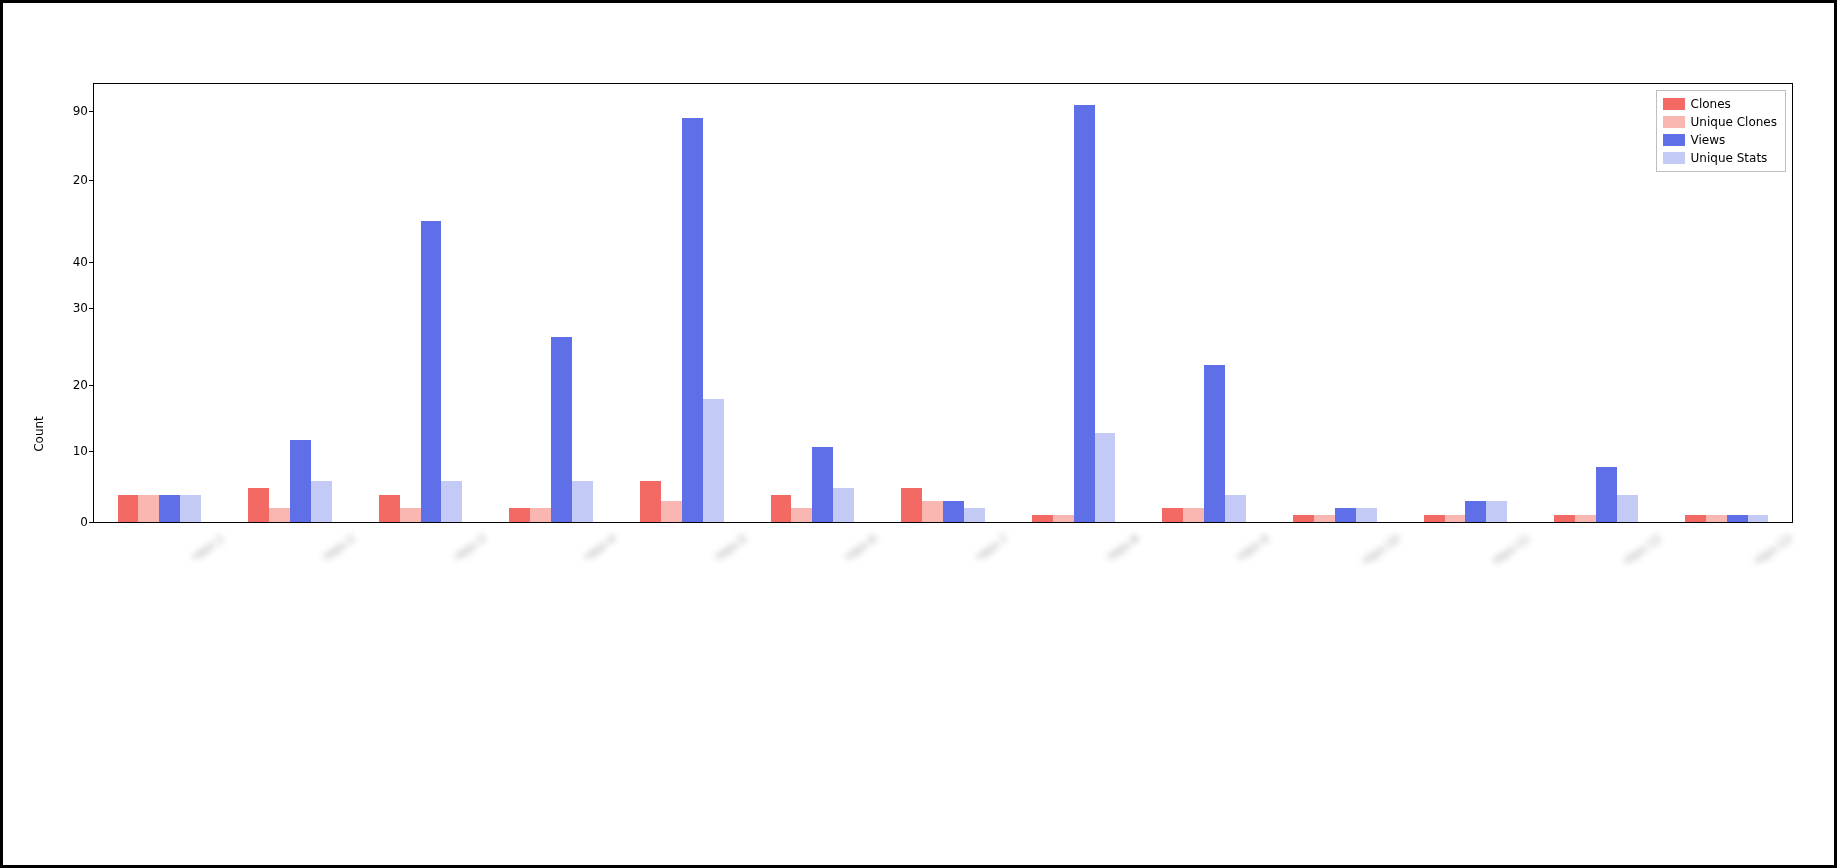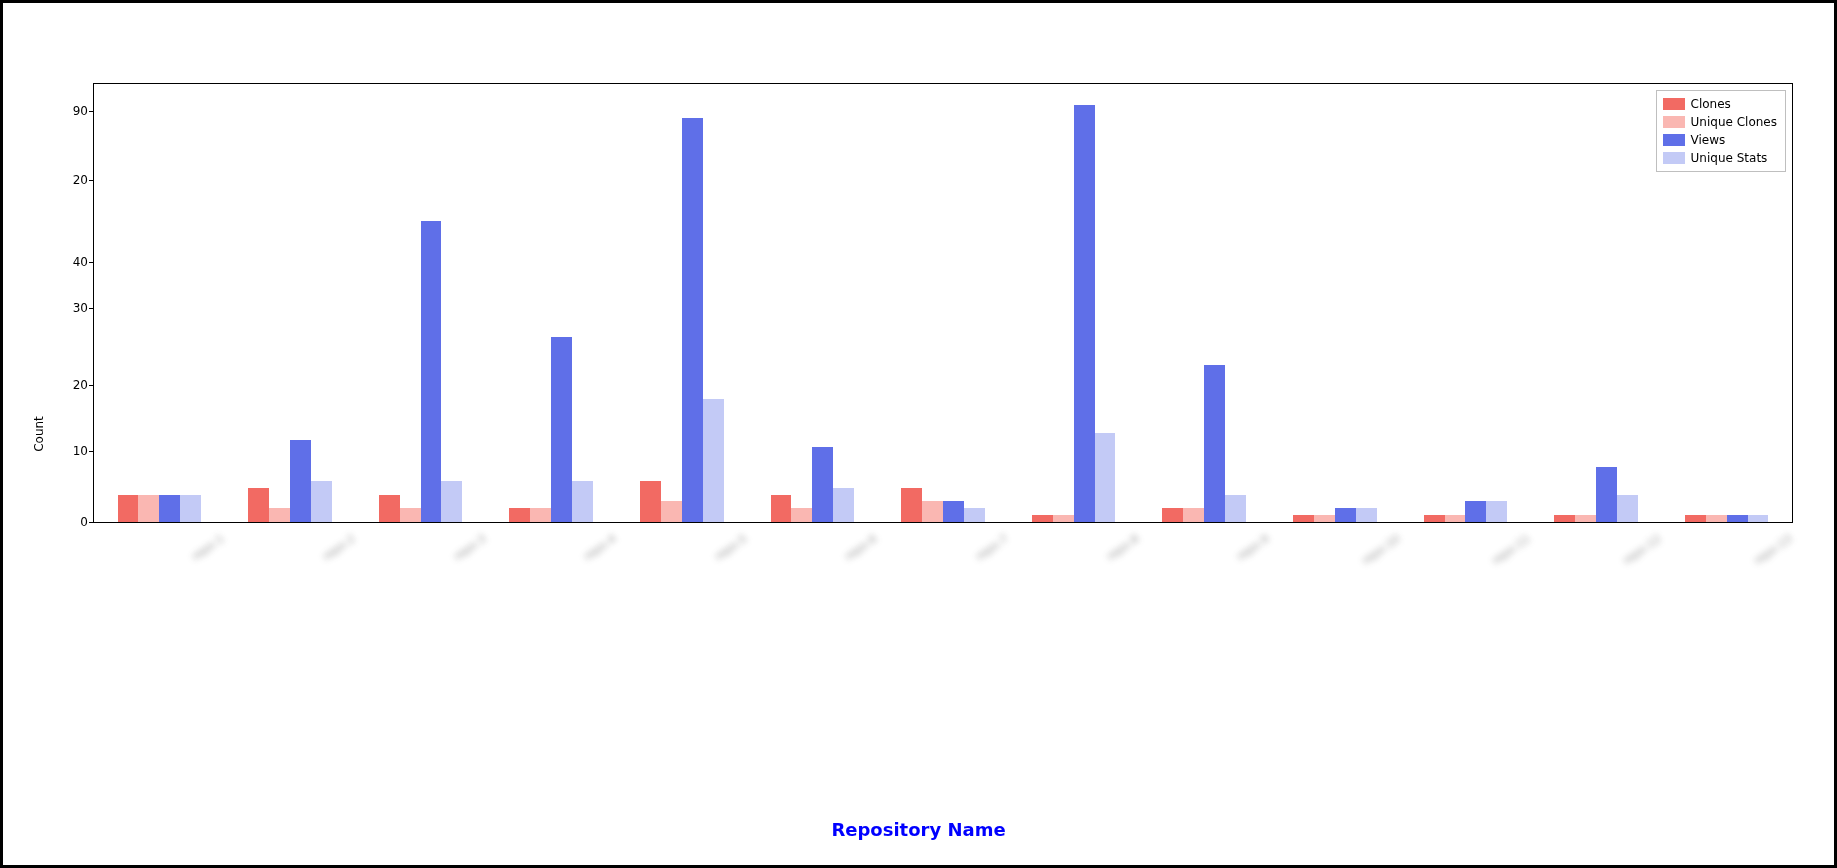--- a/index.html
+++ b/index.html
@@ -107,21 +107,20 @@
   .legend-swatch {
     width: 22px;
     height: 12px;
   }
 </style>
 </head>
 <body>
 
 <div id="frame">
   <div id="ylabel">Count</div>
-  <div id="xlabel">Repository Name</div>
 
   <div id="plot">
     <div id="legend">
         <div class="legend-row">
           <div class="legend-swatch" style="background: rgb(242, 106, 99);"></div>
           <span>Clones</span>
         </div>
         <div class="legend-row">
           <div class="legend-swatch" style="background: rgb(250, 183, 178);"></div>
           <span>Unique Clones</span>

